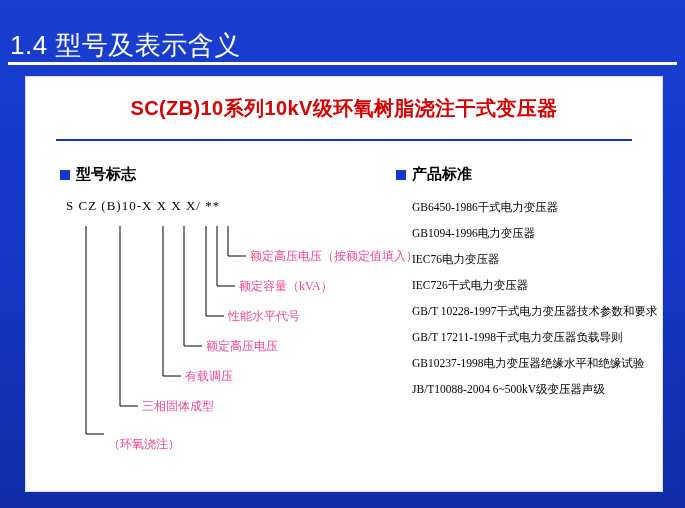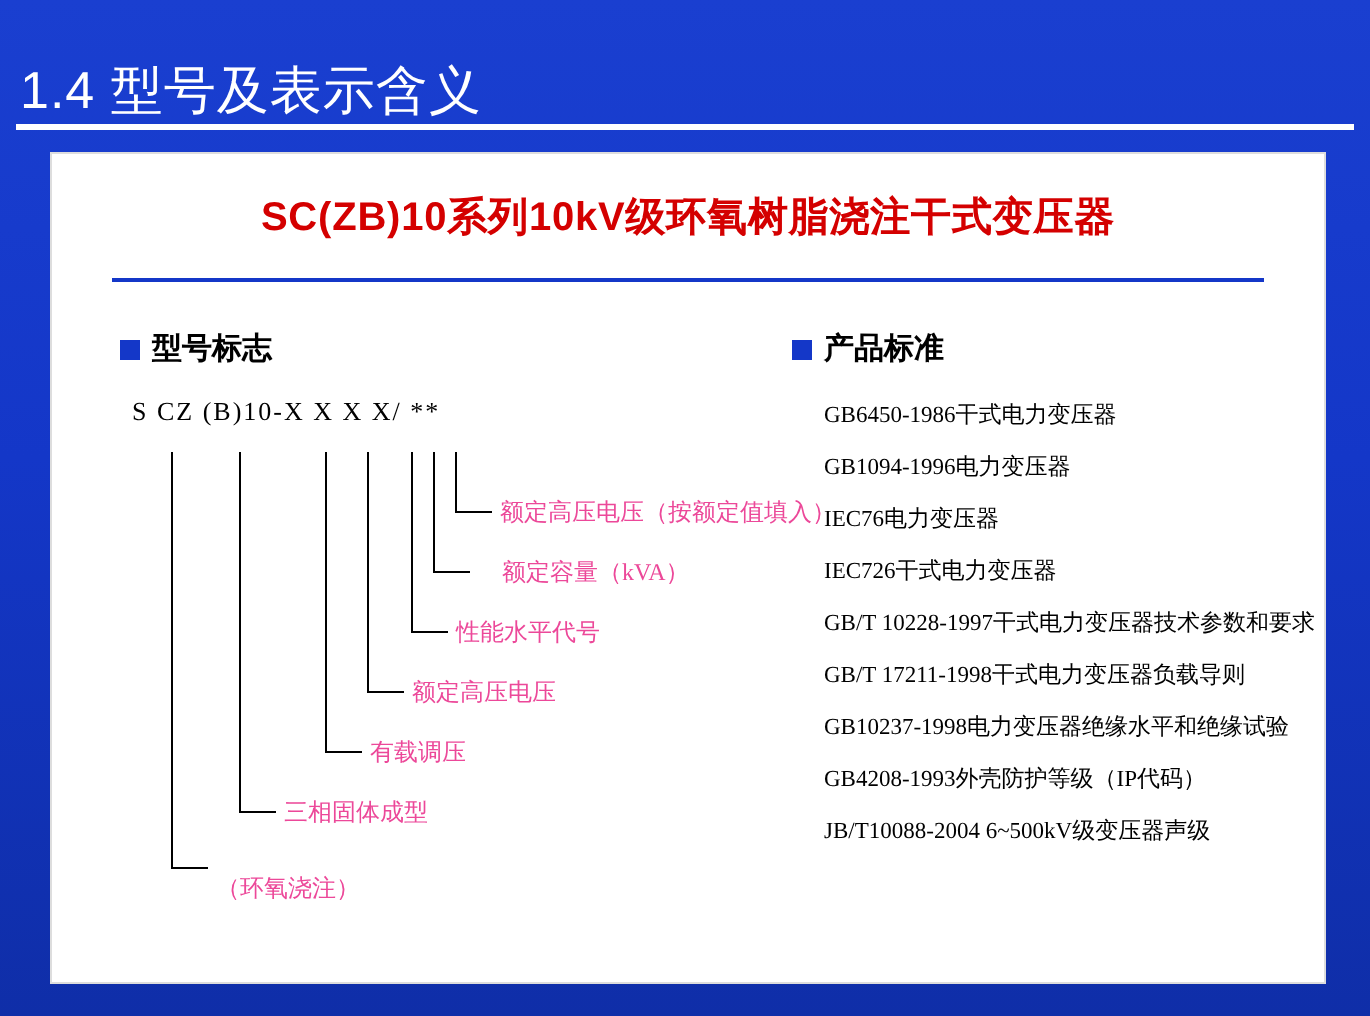--- a/index.html
+++ b/index.html
@@ -160,21 +160,21 @@
           <path d="M168 6 L168 36 L186 36" stroke="#000" stroke-width="1" fill="none"></path>
           <path d="M157 6 L157 66 L175 66" stroke="#000" stroke-width="1" fill="none"></path>
           <path d="M146 6 L146 96 L164 96" stroke="#000" stroke-width="1" fill="none"></path>
           <path d="M124 6 L124 126 L142 126" stroke="#000" stroke-width="1" fill="none"></path>
           <path d="M103 6 L103 156 L121 156" stroke="#000" stroke-width="1" fill="none"></path>
           <path d="M60 6 L60 186 L78 186" stroke="#000" stroke-width="1" fill="none"></path>
           <path d="M26 6 L26 214 L44 214" stroke="#000" stroke-width="1" fill="none"></path>
         </svg>
 
         <div class="leader-label" style="left:190px; top:28px;">额定高压电压（按额定值填入）</div>
-        <div class="leader-label" style="left:179px; top:58px;margin-left:12px;">额定容量（kVA）</div>
+        <div class="leader-label" style="left:179px; top:58px;">额定容量（kVA）</div>
         <div class="leader-label" style="left:168px; top:88px;">性能水平代号</div>
         <div class="leader-label" style="left:146px; top:118px;">额定高压电压</div>
         <div class="leader-label" style="left:125px; top:148px;">有载调压</div>
         <div class="leader-label" style="left:82px; top:178px;">三相固体成型</div>
         <div class="leader-label" style="left:48px; top:216px;">（环氧浇注）</div>
       </div>
     </div>
 
     <div class="col-right">
       <div class="sec-head">
@@ -183,19 +183,18 @@
       </div>
 
       <ul class="std-list">
         <li>GB6450-1986干式电力变压器</li>
         <li>GB1094-1996电力变压器</li>
         <li>IEC76电力变压器</li>
         <li>IEC726干式电力变压器</li>
         <li>GB/T 10228-1997干式电力变压器技术参数和要求</li>
         <li>GB/T 17211-1998干式电力变压器负载导则</li>
         <li>GB10237-1998电力变压器绝缘水平和绝缘试验</li>
-        <li>GB4208-1993外壳防护等级（IP代码）</li>
         <li>JB/T10088-2004 6~500kV级变压器声级</li>
       </ul>
     </div>
 
   </div>
 </div>
 
 </body></html>

